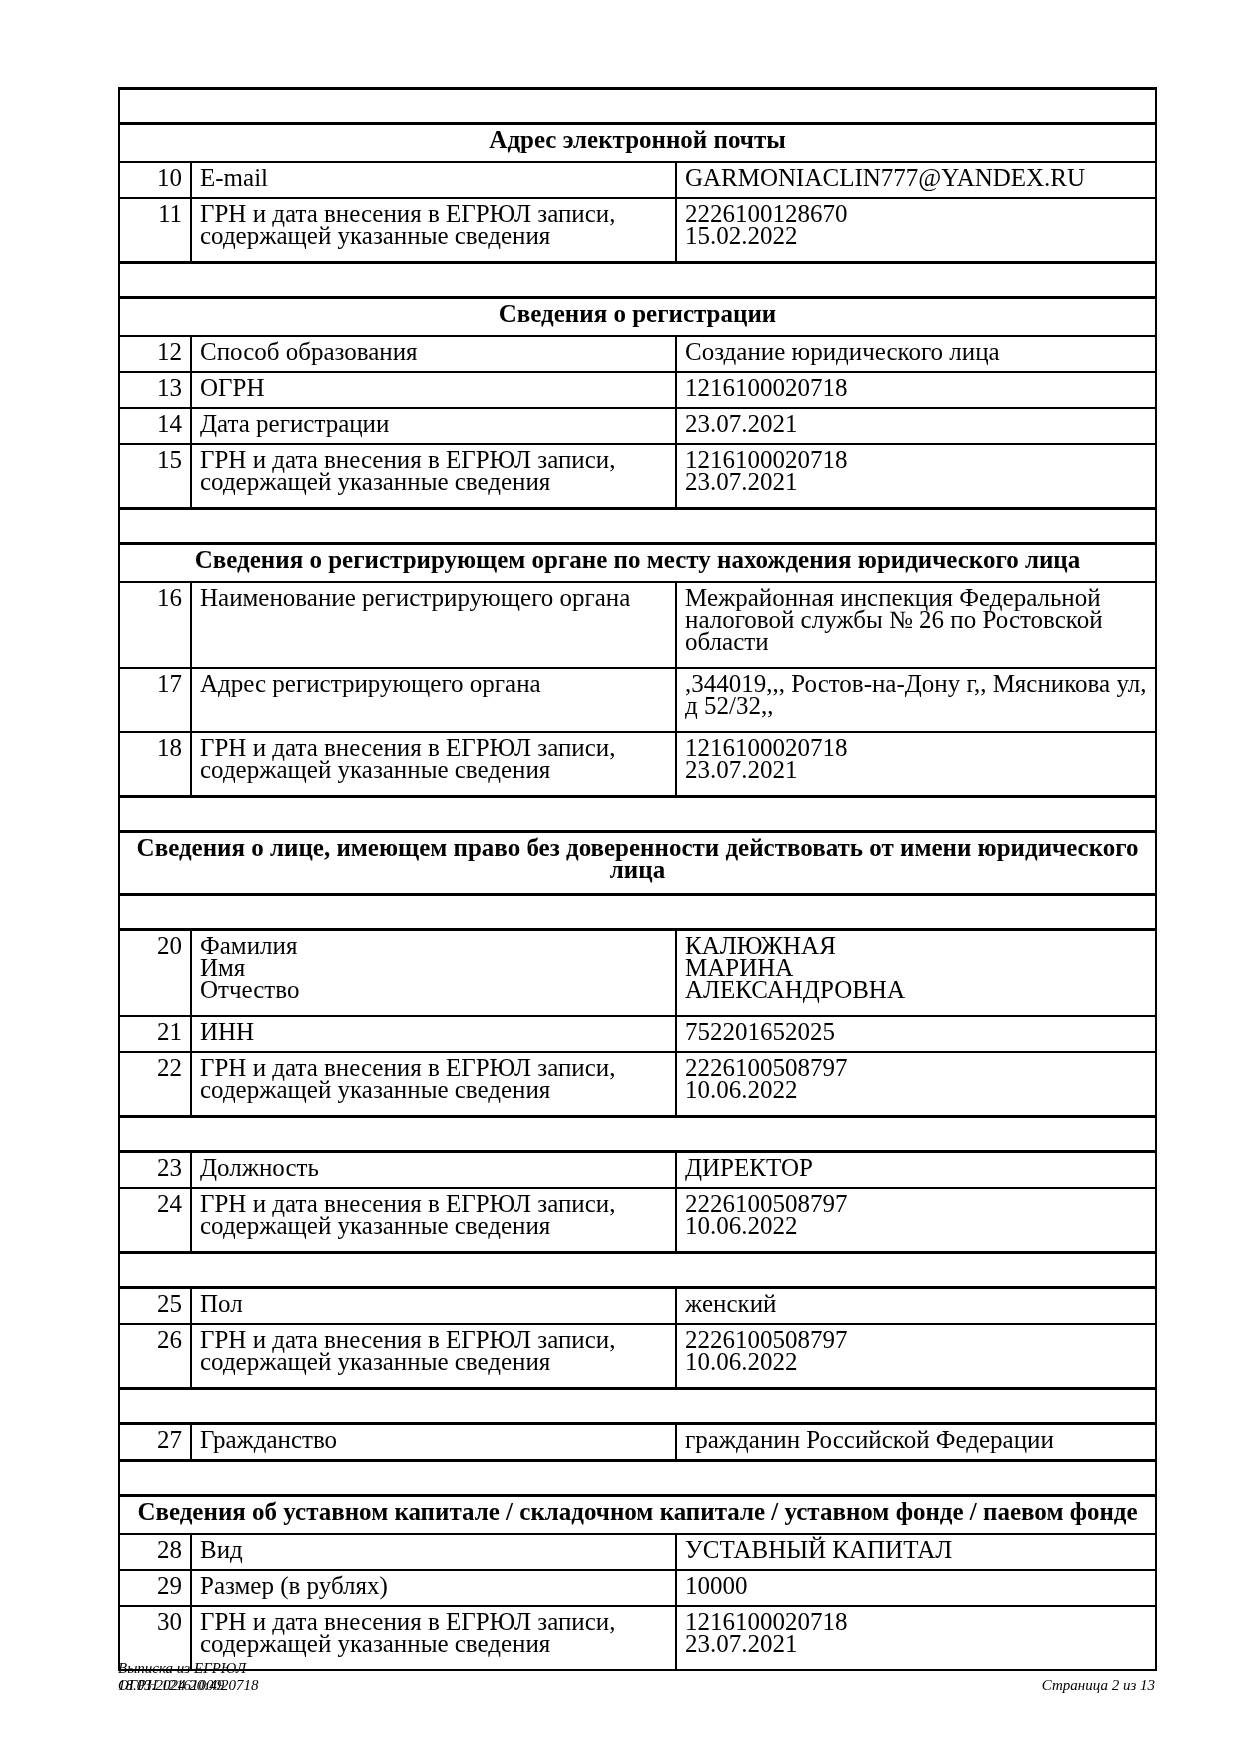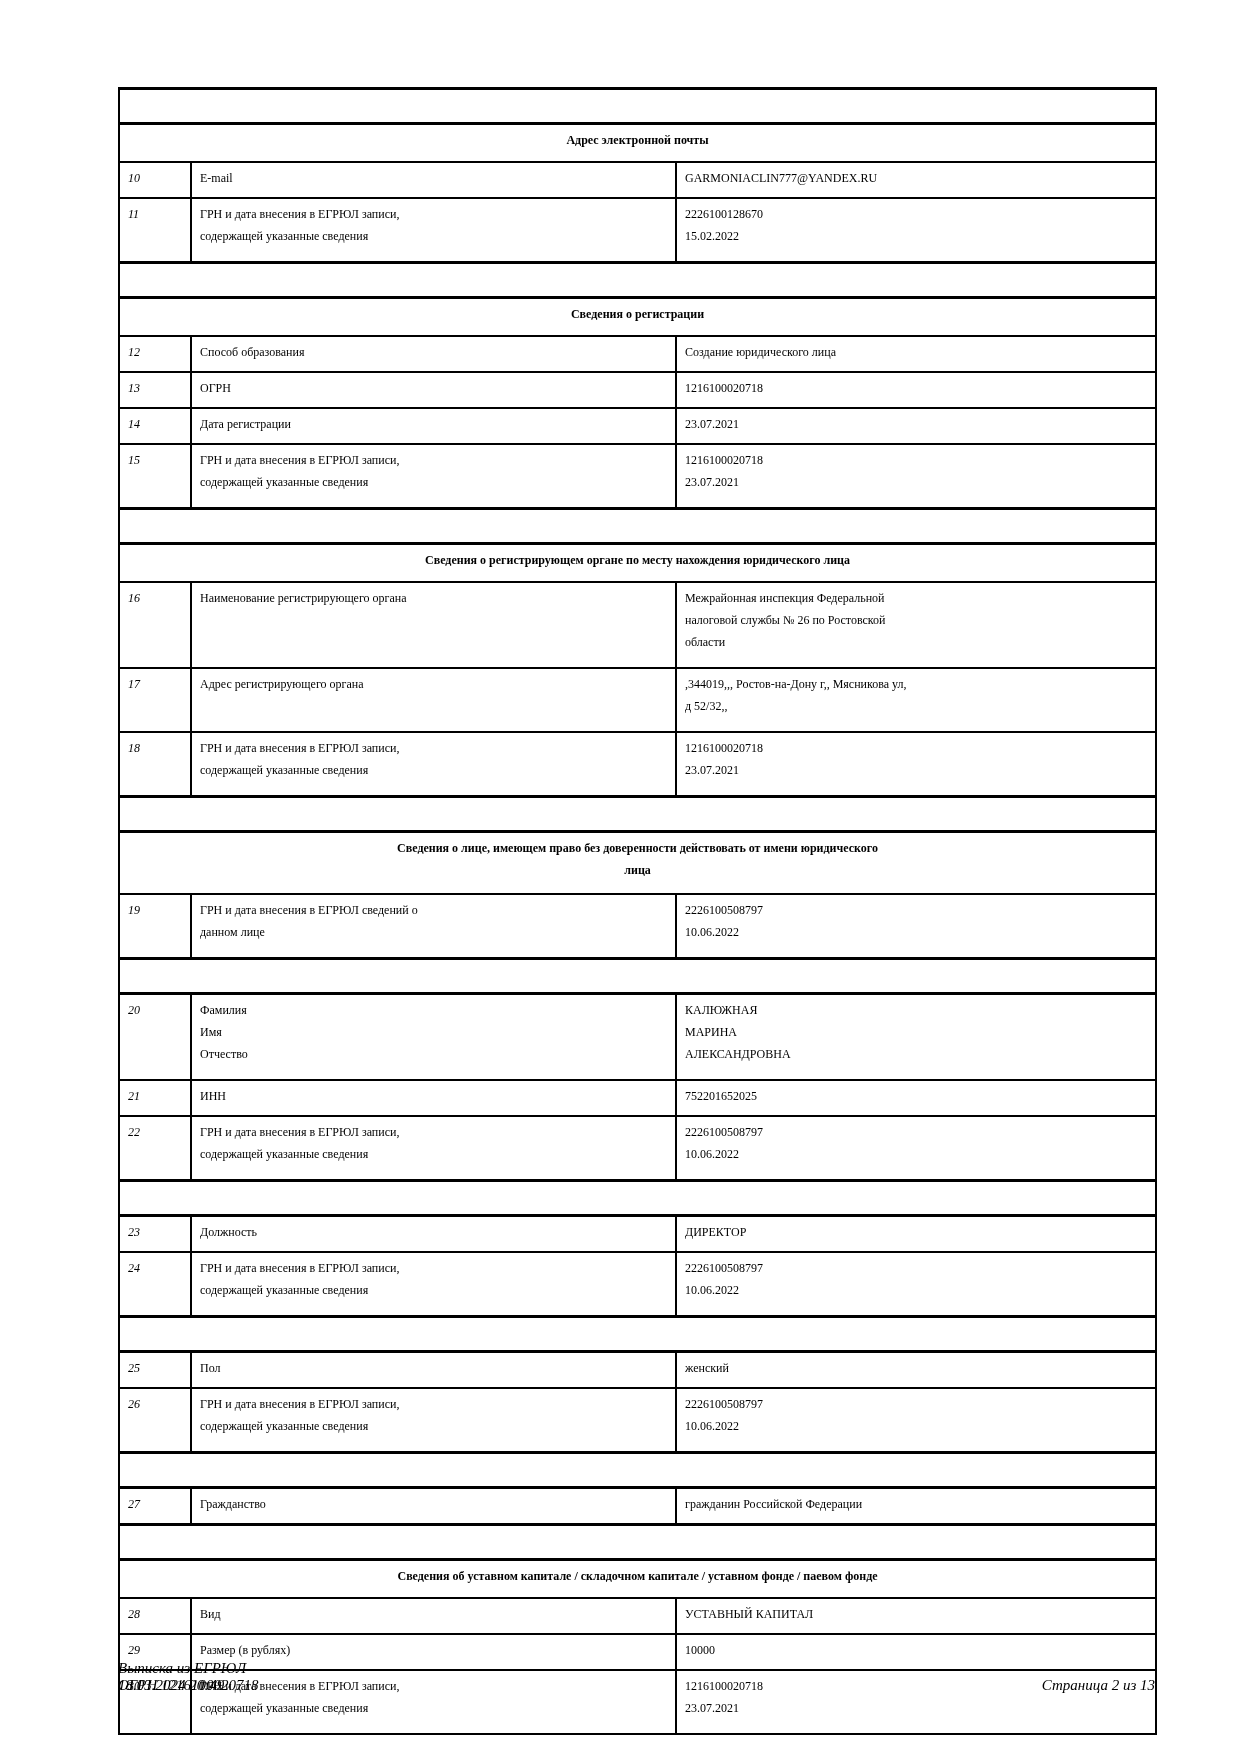--- a/index.html
+++ b/index.html
@@ -11,21 +11,21 @@
     font-family: "Liberation Serif", "DejaVu Serif", serif;
     color: #000000;
   }
   table.egrul {
     position: absolute;
     left: 118px;
     top: 87px;
     width: 1037px;
     border-collapse: collapse;
     table-layout: fixed;
-    font-size: 12px;
+    font-size: 25px;
     line-height: 22px;
   }
   table.egrul td {
     border: 2px solid #000000;
     vertical-align: top;
     padding: 4px 8px 2px 8px;
     overflow: hidden;
   }
   tr.spacer td {
     height: 32px;
@@ -33,21 +33,21 @@
     border-bottom-width: 3px;
     padding: 0;
   }
   tr.section td {
     font-weight: bold;
     text-align: center;
     white-space: pre-line;
     height: 30px;
   }
   tr.section.h2 td { height: 54px; margin-top: 22px; }
-  td.num { text-align: left; padding-left: 2px; padding-right: 2px; font-style: italic; }
+  td.num { text-align: right; padding-left: 2px; padding-right: 2px; }
   td.label { white-space: pre-line; }
   td.value { white-space: pre-line; padding-left: 10px; }
   tr.data.l1 td { height: 28px; }
   tr.data.l2 td { height: 56px; }
   tr.data.l3 td { height: 78px; }
   .footer {
     position: absolute;
     left: 118px;
     top: 1660px;
     width: 1037px;
@@ -149,27 +149,20 @@
 содержащей указанные сведения</td>
           <td class="value">1216100020718
 23.07.2021</td>
         </tr>
         <tr class="spacer">
           <td colspan="3"></td>
         </tr>
         <tr class="section h2">
           <td colspan="3">Сведения о лице, имеющем право без доверенности действовать от имени юридического
 лица</td>
-        </tr>
-        <tr class="data l2">
-          <td class="num">19</td>
-          <td class="label">ГРН и дата внесения в ЕГРЮЛ сведений о
-данном лице</td>
-          <td class="value">2226100508797
-10.06.2022</td>
         </tr>
         <tr class="spacer">
           <td colspan="3"></td>
         </tr>
         <tr class="data l3">
           <td class="num">20</td>
           <td class="label">Фамилия
 Имя
 Отчество</td>
           <td class="value">КАЛЮЖНАЯ

